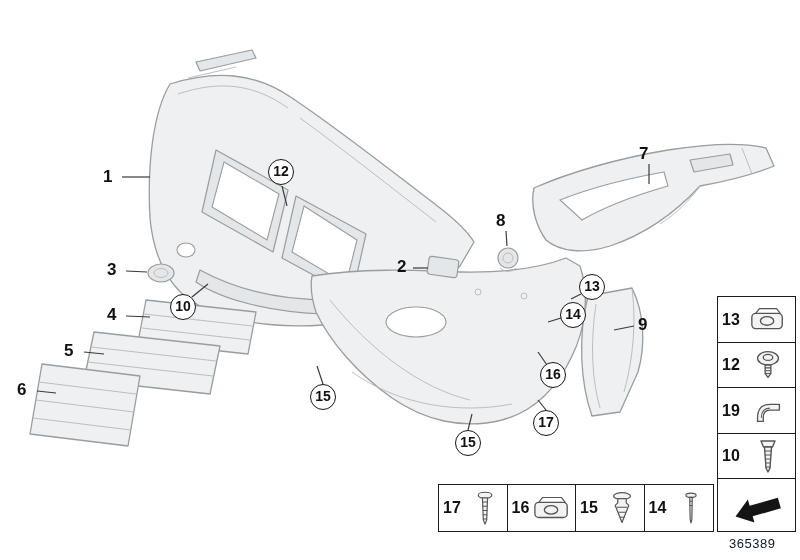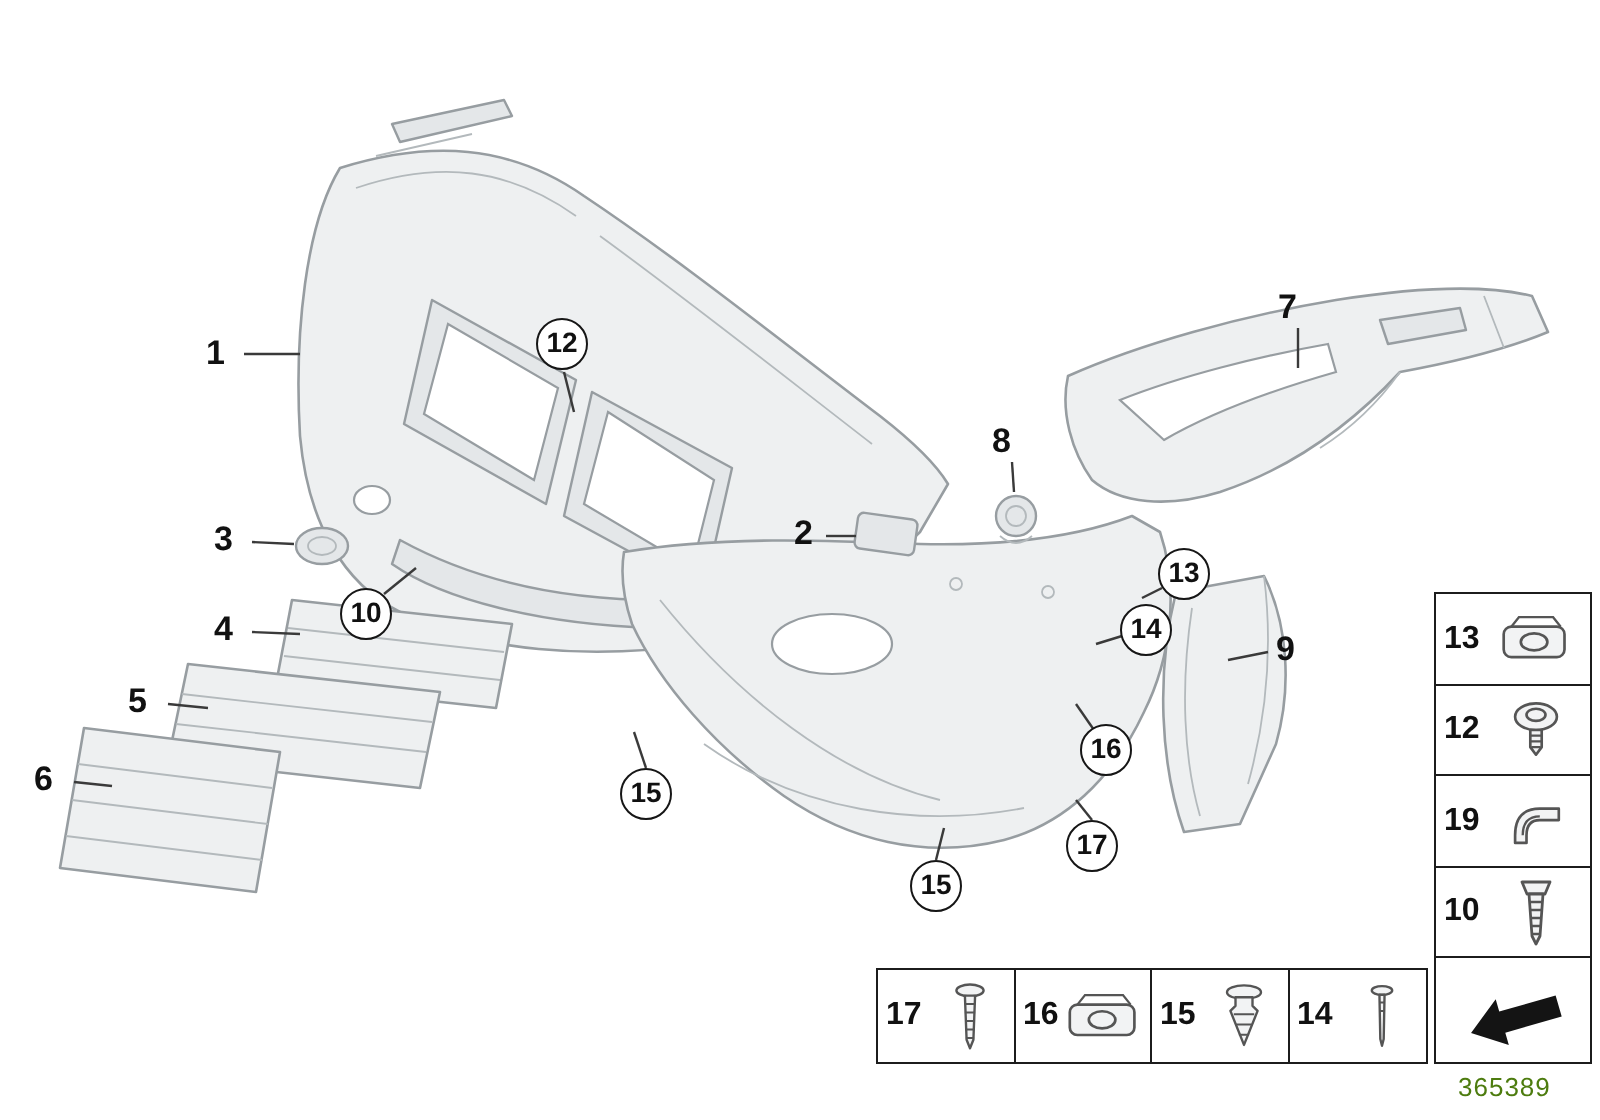--- a/index.html
+++ b/index.html
@@ -20,21 +20,21 @@
   .lbox:first-child{margin-top:0;}
   .lnum{font-weight:bold;font-size:16px;width:22px;color:#111;}
   .arrowbox{height:54px;justify-content:center;}
   .legend-row{position:absolute;left:438px;top:484px;display:flex;}
   .rbox{box-sizing:border-box;border:1.5px solid #1c1c1c;background:#fff;width:70px;height:48px;
     margin-left:-1.5px;display:flex;align-items:center;padding:2px 4px;gap:3px;}
   .rbox:first-child{margin-left:0;}
   .icon{flex:0 0 auto;}
   .iline{fill:#f2f3f4;stroke:#555;stroke-width:1.4;stroke-linejoin:round;}
   .ithin{fill:none;stroke:#555;stroke-width:1.2;}
-  .partnum{position:absolute;left:729px;top:536px;font-size:13px;color:#4d7c0f;letter-spacing:.5px;}
+  .partnum{position:absolute;left:729px;top:536px;font-size:13px;color:#0f172a;letter-spacing:.5px;}
 </style>
 </head>
 <body>
 
 <div class="stage">
 
   <svg class="drawing" width="800" height="560" viewBox="0 0 800 560">
 
     <path class="part" d="M534,188 C570,172 620,158 668,150 C706,144 742,142 766,148 L774,166
                          C750,176 722,182 700,186 C676,212 646,234 610,246 C584,254 560,252 546,240

